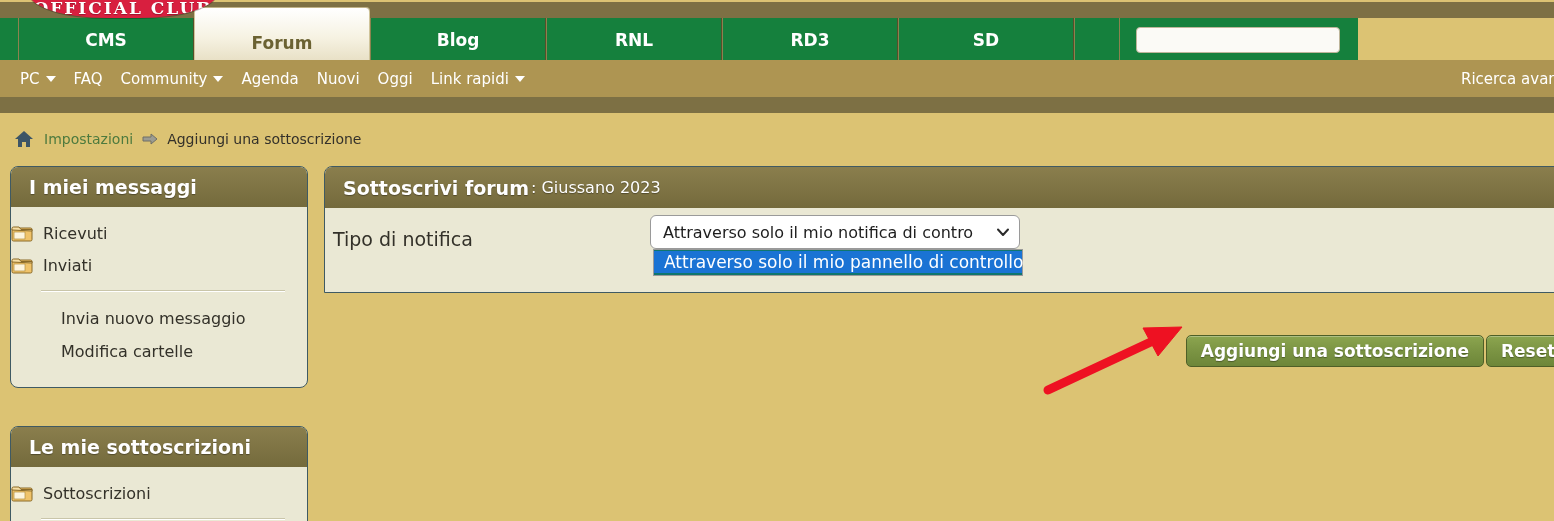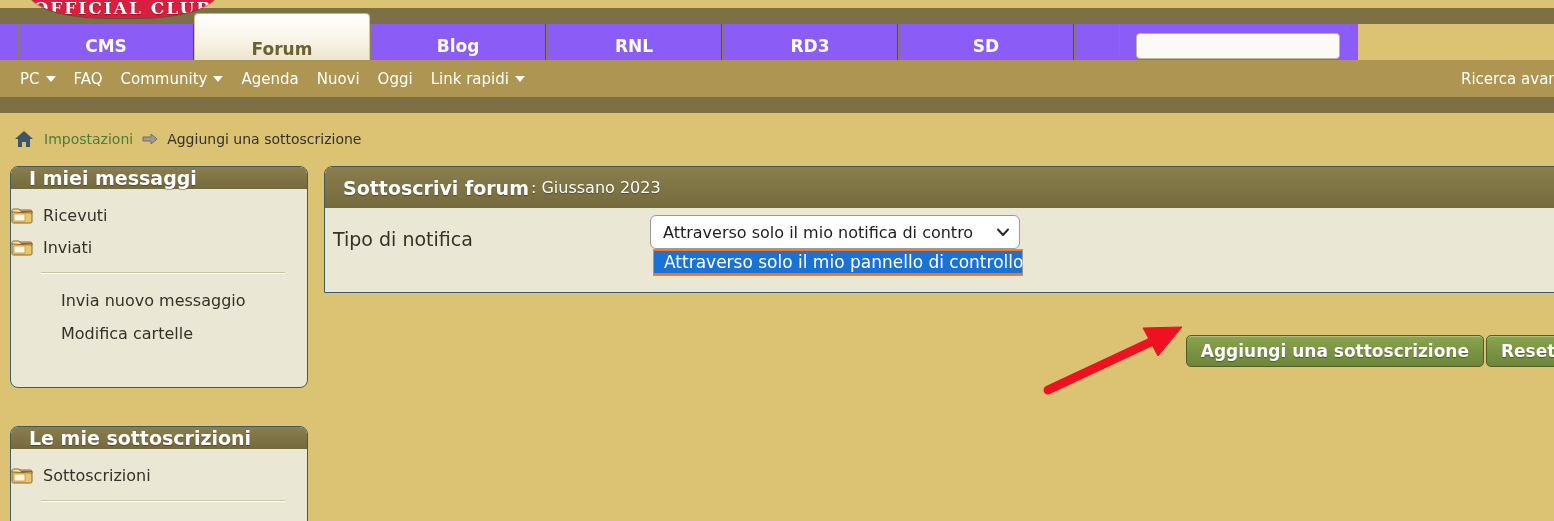--- a/index.html
+++ b/index.html
@@ -21,21 +21,21 @@
   .logo-text{
     position:absolute;left:0;right:0;bottom:0px;text-align:center;
     color:#ffffff;font-weight:bold;font-size:17px;letter-spacing:2px;
     font-family:"DejaVu Serif","Liberation Serif",serif;
     text-shadow:0 1px 1px rgba(0,0,0,.3);
   }
 
   
   .tabbar{
     position:absolute;left:0;top:16px;width:1358px;height:44px;
-    background:#8b5cf6;border-top:8px solid #4c1d95;
+    background:#15803d;border-top:2px solid #4c1d95;
     display:flex;align-items:stretch;
   }
   .tabbar::before{
     content:"";position:absolute;left:0;top:-16px;width:1554px;height:16px;
     background:#7d7044;
   }
   .tab{
     position:relative;display:flex;align-items:center;justify-content:center;
     min-width:122px;padding:0 26px;
     color:#ffffff;font-weight:bold;font-size:17px;
@@ -97,21 +97,21 @@
 
   
   .side-box{
     position:absolute;left:10px;width:298px;
     border:1px solid #3f5a63;border-radius:8px;overflow:hidden;
     background:#eae8d4;box-sizing:border-box;
   }
   .side-box.b1{top:166px;height:222px;}
   .side-box.b2{top:426px;height:120px;}
   .side-head{
-    height:22px;display:flex;align-items:center;padding-left:18px;
+    height:40px;display:flex;align-items:center;padding-left:18px;
     background:linear-gradient(180deg,#8a7e4d 0%,#746a3c 100%);
     color:#ffffff;font-weight:bold;font-size:19px;
     text-shadow:0 1px 1px rgba(0,0,0,.35);
     box-sizing:border-box;
   }
   .side-body{padding:10px 0 0 0;}
   .side-row{
     display:flex;align-items:center;height:32px;
     font-size:16px;color:#333129;cursor:pointer;
   }
@@ -153,21 +153,21 @@
     display:flex;align-items:center;padding:0 8px 0 12px;
     font-size:16px;color:#1d1d1d;cursor:pointer;
     position:relative;z-index:3;
   }
   .fake-select .val{
     flex:1;white-space:nowrap;overflow:hidden;
   }
   .chev{width:16px;height:16px;flex:none;display:block;}
   .options{
     position:absolute;left:3px;top:34px;width:370px;
-    background:#f97316;border:1px solid #9a9a9a;
+    background:#0f766e;border:1px solid #9a9a9a;
     box-sizing:border-box;z-index:9;padding:1px 0 2px 0;
   }
   .opt{
     height:22px;line-height:22px;font-size:17px;color:#111111;
     padding:0 6px 0 10px;white-space:nowrap;cursor:pointer;
   }
   .opt.sel{background:#1a73d4;color:#ffffff;}
 
   
   .btnrow{

